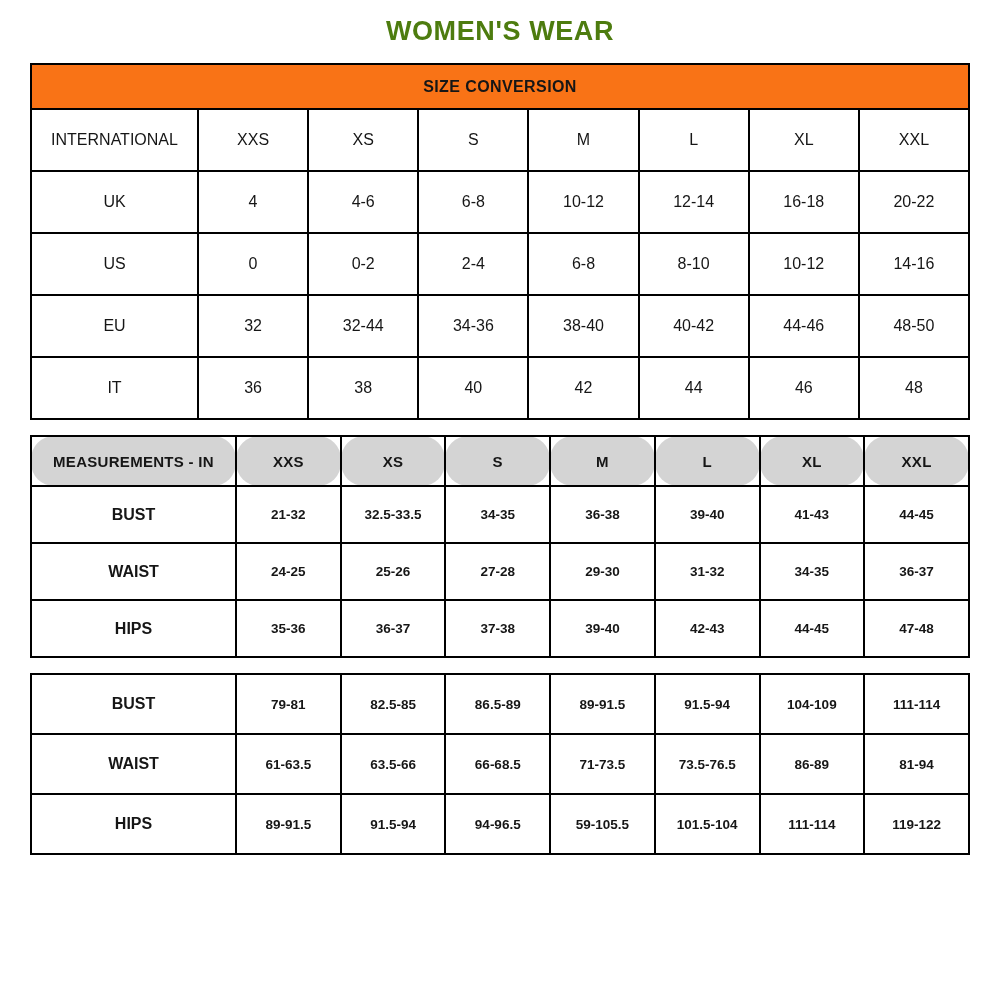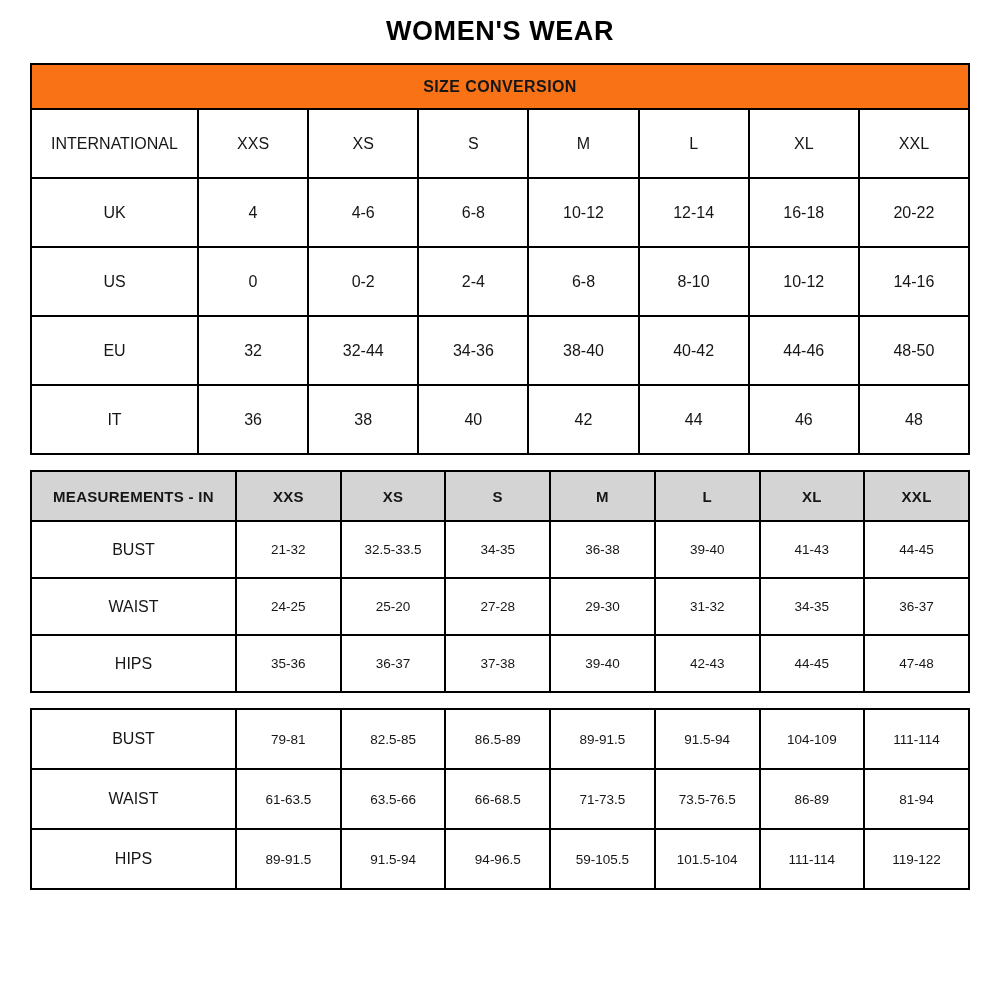--- a/index.html
+++ b/index.html
@@ -9,21 +9,21 @@
     height: 1000px;
     font-family: "Liberation Sans", sans-serif;
     color: #161616;
   }
   .page { padding: 12px 30px 18px 30px; }
   h1.title {
     text-align: center;
     font-size: 27px;
     font-weight: 700;
     letter-spacing: 0.6px;
-    color: #000000;
+    color: #4d7c0f;
     margin: 4px 0 16px 0;
   }
   table {
     width: 100%;
     border-collapse: collapse;
     table-layout: fixed;
   }
   td, th {
     border: 2px solid #000;
     text-align: center;
@@ -33,38 +33,39 @@
   
   .conv col.first { width: 167px; }
   .conv th.caption {
     height: 45px;
     background: #f97316;
     font-size: 16px;
     font-weight: 700;
     letter-spacing: 0.4px;
   }
   .conv td {
-    height: 69px;
+    height: 62px;
     font-size: 16px;
     font-weight: 400;
   }
   
   .meas { margin-top: 15px; }
   .meas col.first { width: 205px; }
   .meas th {
     height: 50px;
     background: #d4d4d4;
     font-size: 15px;
     font-weight: 700;
     letter-spacing: 0.3px;
+    border-radius: 23px;
   }
   .meas td {
     height: 57px;
     font-size: 13.5px;
-    font-weight: 400;
+    font-weight: 700;
   }
   .meas.cm td { height: 60px; }
   .meas td.rl { font-size: 16px; }
 </style>
 </head>
 <body>
 
 <div class="page">
 
   <h1 class="title">WOMEN'S WEAR</h1>
@@ -153,21 +154,21 @@
         <td>32.5-33.5</td>
         <td>34-35</td>
         <td>36-38</td>
         <td>39-40</td>
         <td>41-43</td>
         <td>44-45</td>
       </tr>
       <tr>
         <td class="rl">WAIST</td>
         <td>24-25</td>
-        <td>25-20</td>
+        <td>25-26</td>
         <td>27-28</td>
         <td>29-30</td>
         <td>31-32</td>
         <td>34-35</td>
         <td>36-37</td>
       </tr>
       <tr>
         <td class="rl">HIPS</td>
         <td>35-36</td>
         <td>36-37</td>

